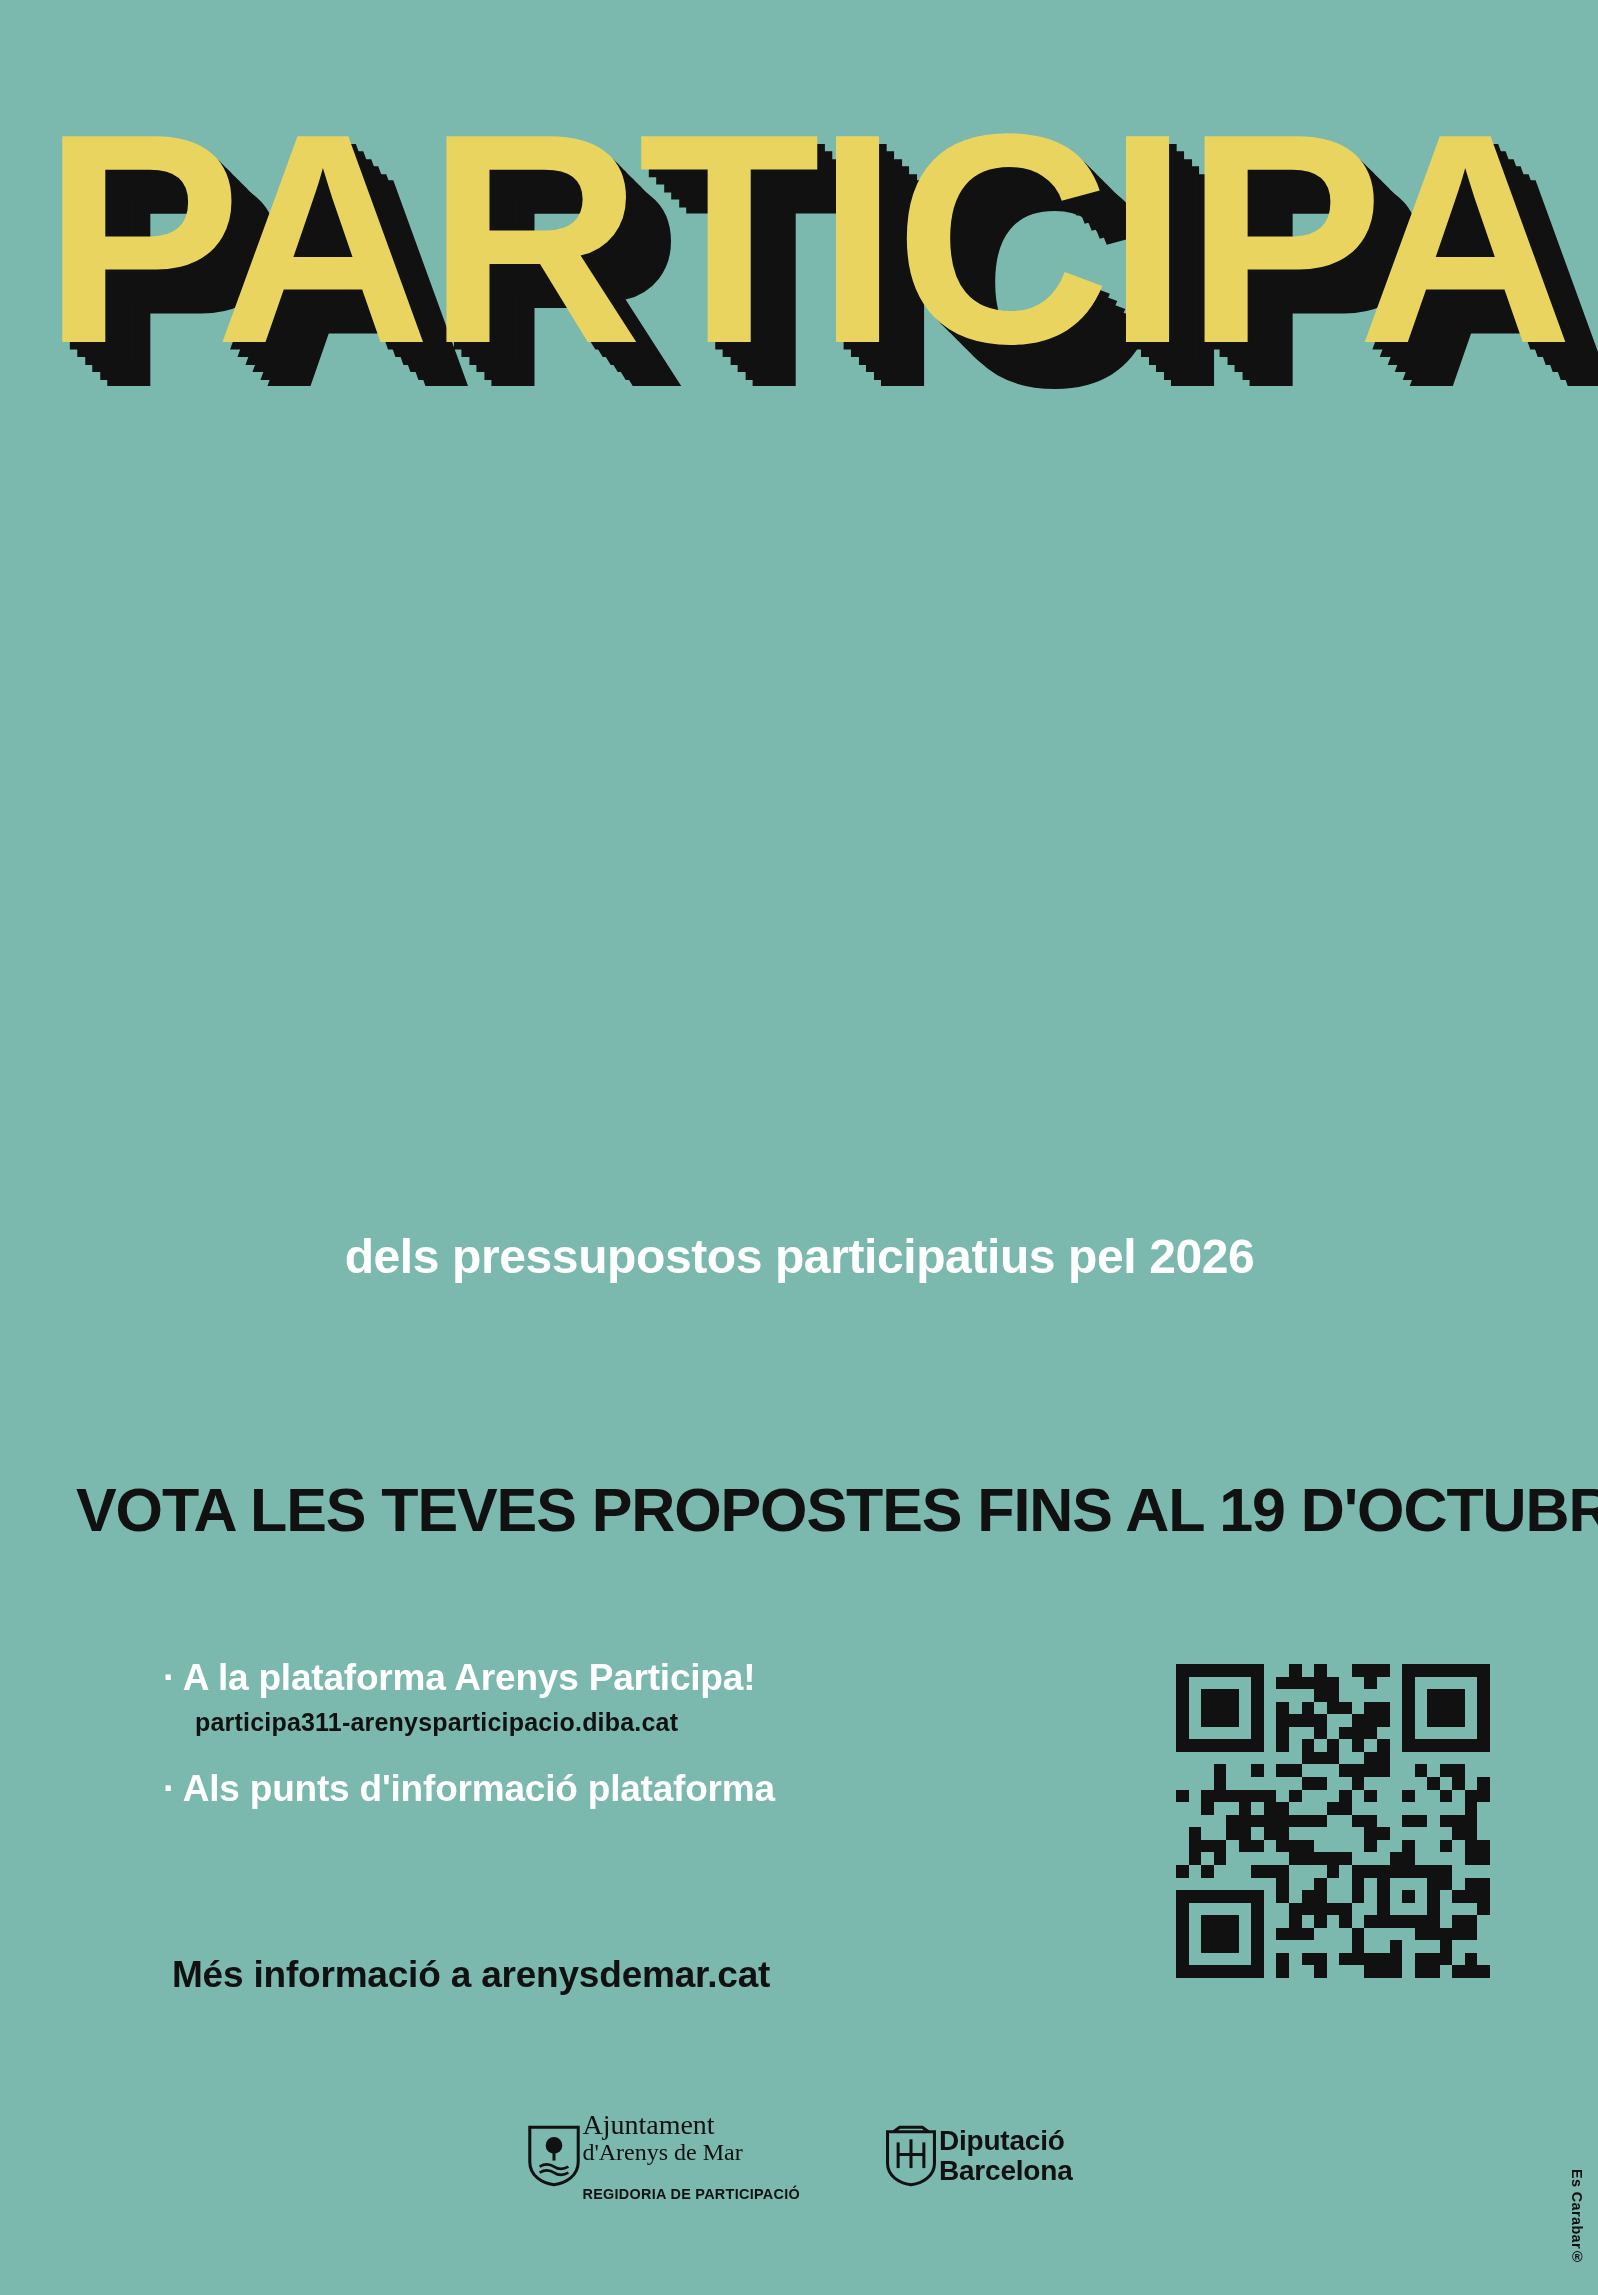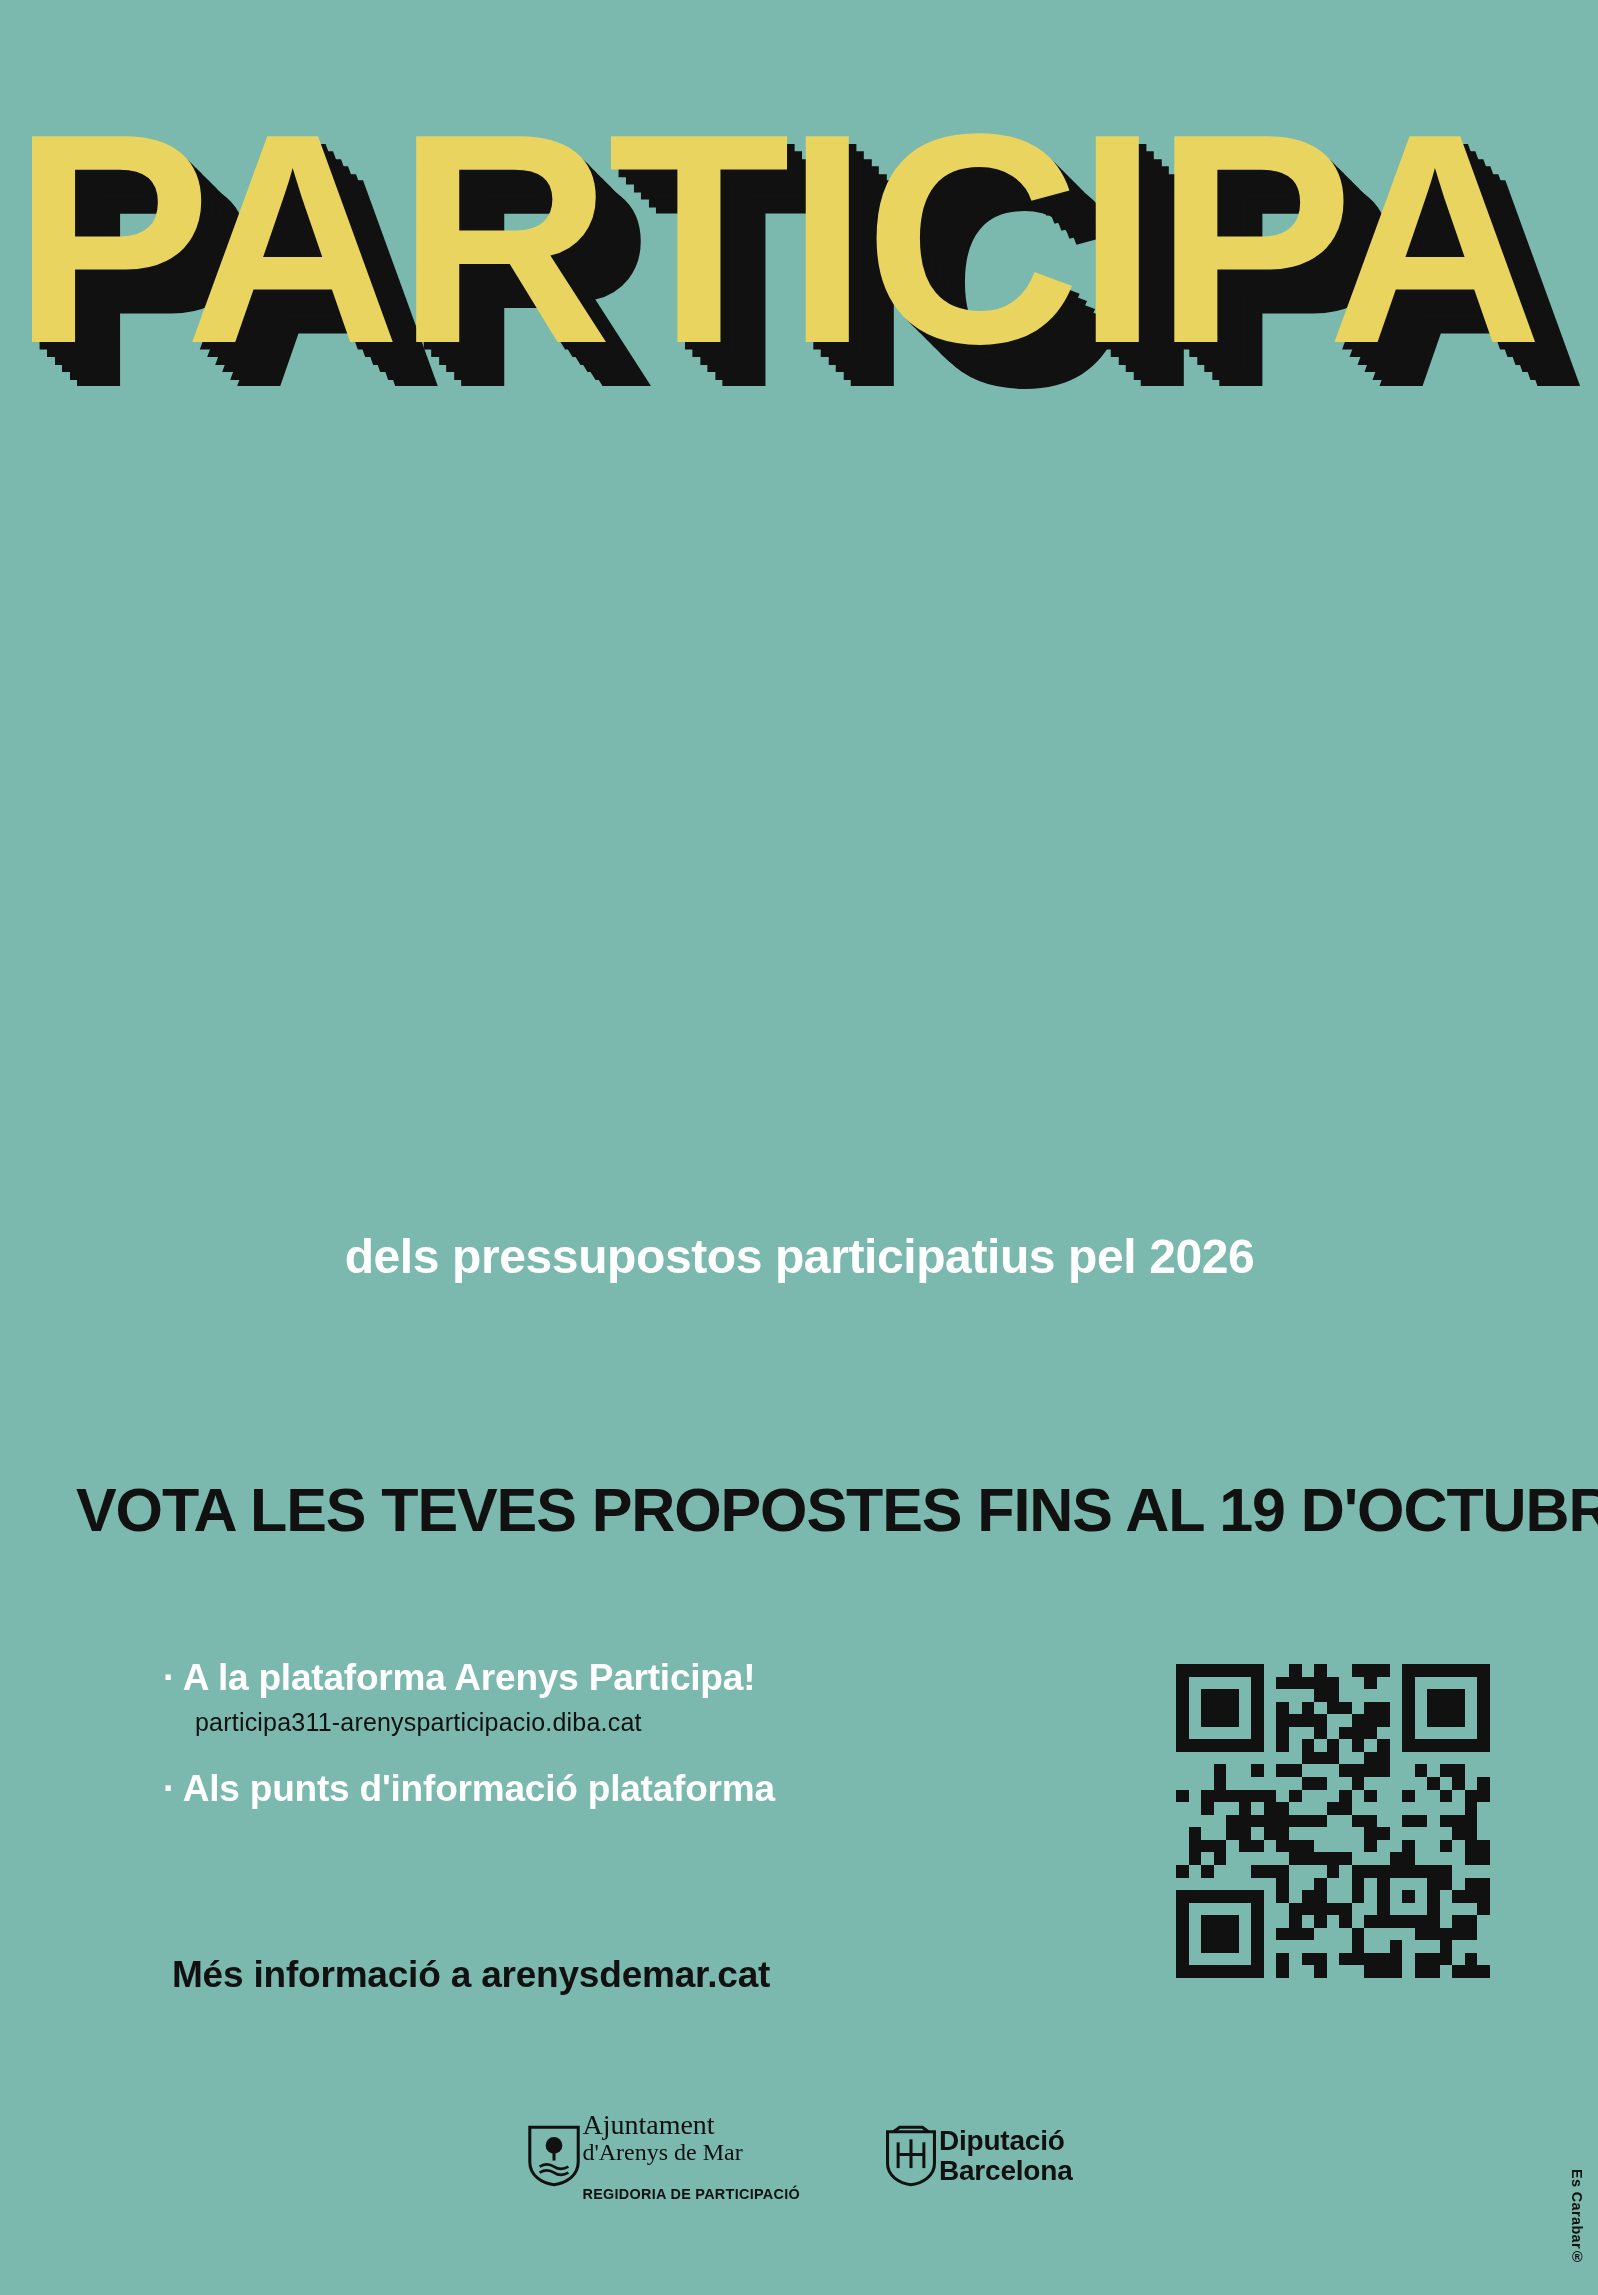--- a/index.html
+++ b/index.html
@@ -20,21 +20,21 @@
     inset: 0;
     background: #7bb8ae;
   }
 
   
   .headline {
     position: absolute;
     left: 12px;
     right: 0;
     top: 113px;
-    text-align: left;
+    text-align: center;
   }
   .hl-line {
     position: relative;
     display: block;
     font-family: "Liberation Sans Narrow", "Liberation Sans", sans-serif;
     font-weight: bold;
     color: #e8d45e;
     letter-spacing: -4.5px;
     line-height: 0.84;
     white-space: nowrap;
@@ -103,21 +103,21 @@
   .bullet .dot {
     display: inline-block;
     width: 19.7px;
     color: #ffffff;
   }
   .bullet-url {
     margin-top: 7.6px;
     margin-left: 32px;
     color: #111111;
     font-size: 25px;
-    font-weight: normal;
+    font-weight: bold;
     letter-spacing: 0.2px;
   }
   .bullet-2 {
     margin-top: 30px;
   }
   .moreinfo {
     position: absolute;
     left: 172px;
     top: 1954px;
     color: #111111;

